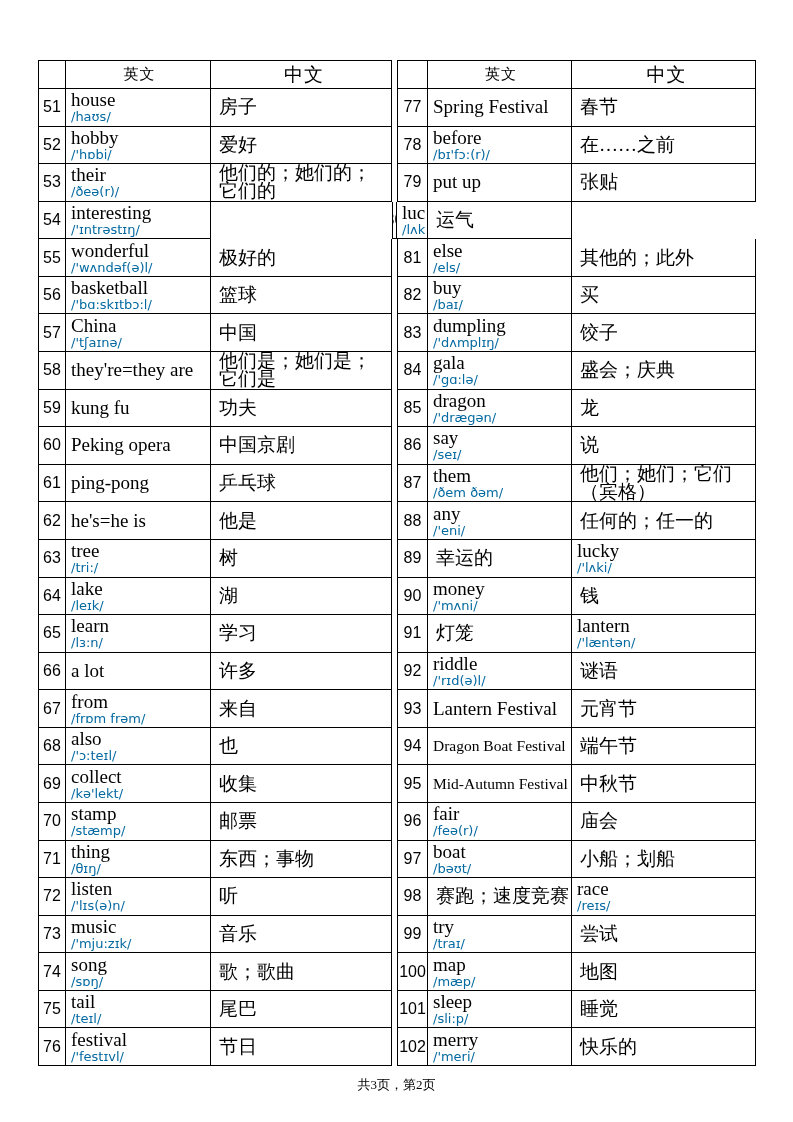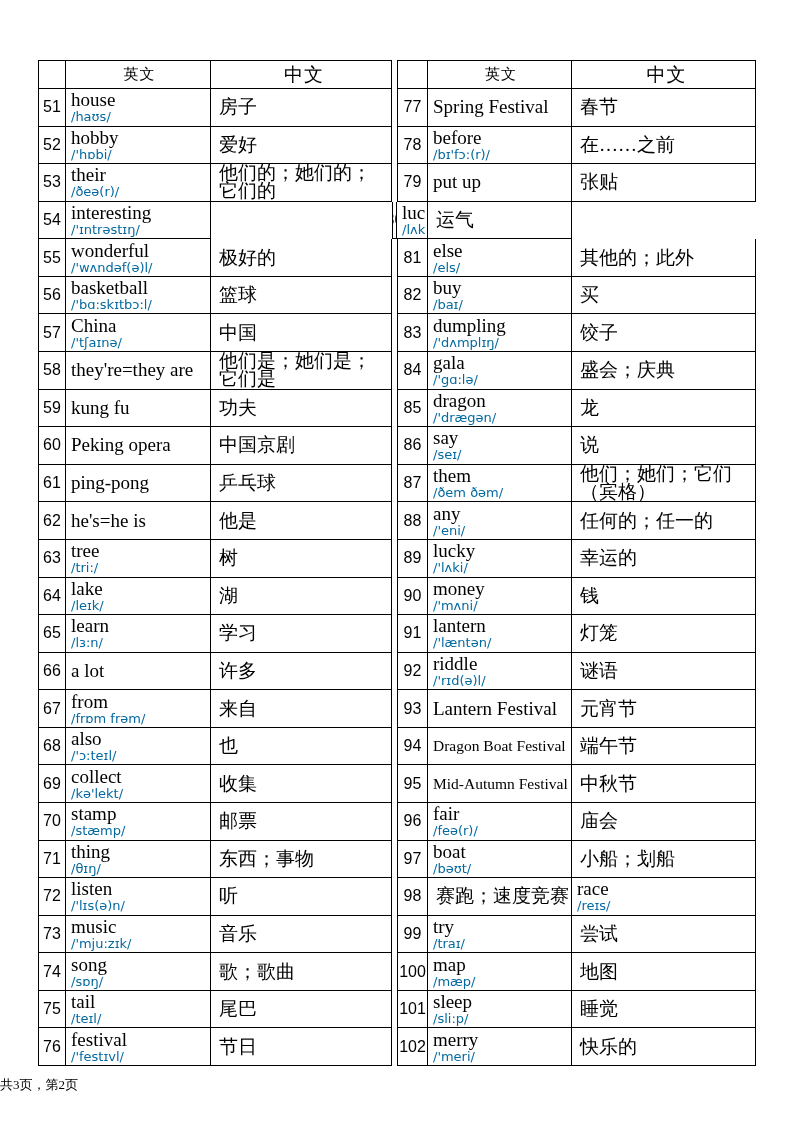--- a/index.html
+++ b/index.html
@@ -52,20 +52,21 @@
   }
   .ipa {
     display:block; white-space:nowrap; overflow:hidden;
     font-size:13px; line-height:14px;
     font-family:"DejaVu Sans", sans-serif;
     color:#0369a1;
   }
   .footer {
     position:absolute;
     left:0; top:1076px; width:100%;
+    text-align:center;
     font-size:13px;
     font-family:"Liberation Serif", serif;
   }
 </style>
 </head>
 <body>
 
 <div class="page">
 
   <div class="vocab-table">
@@ -260,25 +261,25 @@
   </div>
         <div class="trow">
     <div class="cell num">63</div>
     <div class="cell en">
       <span class="word">tree</span>
       <span class="ipa">/tri:/</span>
     </div>
     <div class="cell zh">树</div>
     <div class="cell sp"></div>
     <div class="cell num">89</div>
+    <div class="cell zh">幸运的</div>
     <div class="cell en">
       <span class="word">lucky</span>
       <span class="ipa">/'lʌki/</span>
     </div>
-    <div class="cell zh">幸运的</div>
   </div>
         <div class="trow">
     <div class="cell num">64</div>
     <div class="cell en">
       <span class="word">lake</span>
       <span class="ipa">/leɪk/</span>
     </div>
     <div class="cell zh">湖</div>
     <div class="cell sp"></div>
     <div class="cell num">90</div>
@@ -290,25 +291,25 @@
   </div>
         <div class="trow">
     <div class="cell num">65</div>
     <div class="cell en">
       <span class="word">learn</span>
       <span class="ipa">/lɜ:n/</span>
     </div>
     <div class="cell zh">学习</div>
     <div class="cell sp"></div>
     <div class="cell num">91</div>
+    <div class="cell zh">灯笼</div>
     <div class="cell en">
       <span class="word">lantern</span>
       <span class="ipa">/'læntən/</span>
     </div>
-    <div class="cell zh">灯笼</div>
   </div>
         <div class="trow">
     <div class="cell num">66</div>
     <div class="cell en">
       <span class="word">a lot</span>
 
     </div>
     <div class="cell zh">许多</div>
     <div class="cell sp"></div>
     <div class="cell num">92</div>

